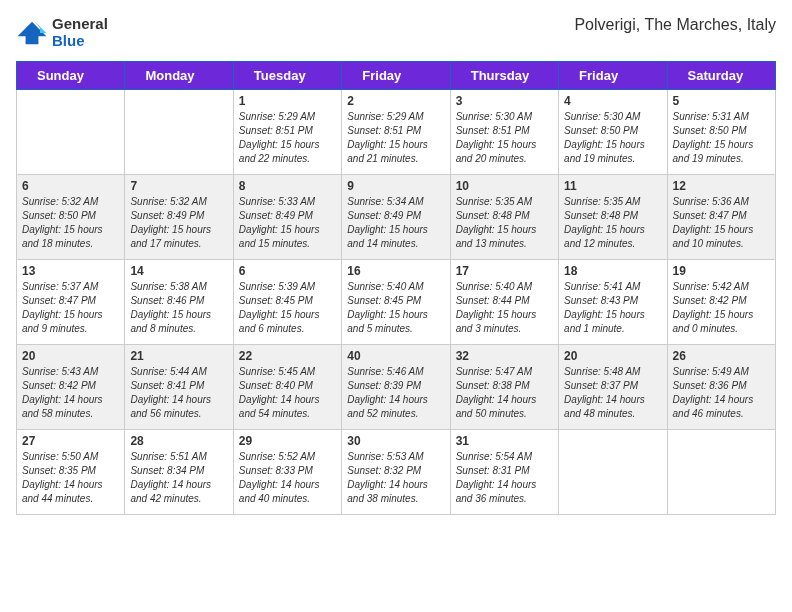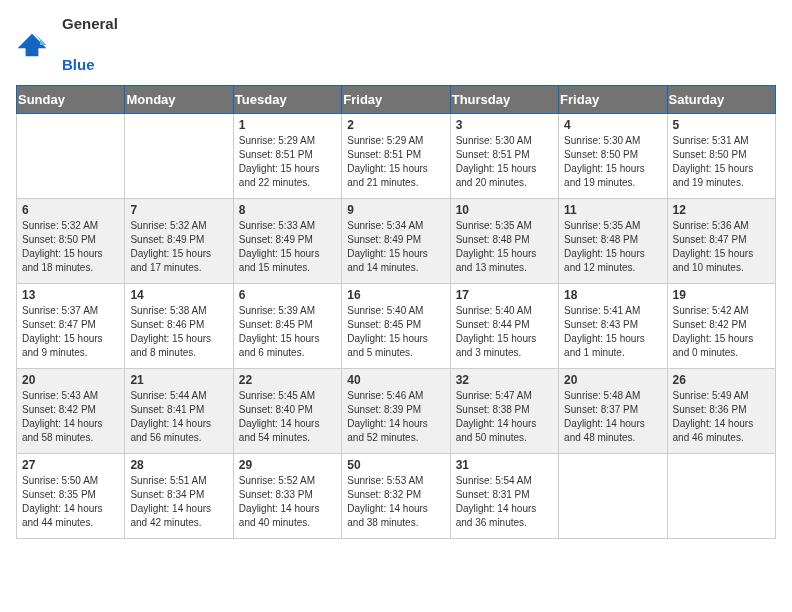--- a/index.html
+++ b/index.html
@@ -12,37 +12,36 @@
     }
     .header {
       display: flex;
       justify-content: space-between;
       align-items: flex-start;
       margin-bottom: 12px;
     }
     .logo {
       display: flex;
       align-items: center;
-      gap: 14px;
+      gap: 4px;
     }
     .logo-text {
       display: flex;
       flex-direction: column;
       line-height: 1.1;
     }
     .logo-general {
       font-size: 15px;
       font-weight: bold;
       color: #333;
     }
     .logo-blue {
       font-size: 15px;
       font-weight: bold;
       color: #1565c0;
-      margin-top: 24px;
     }
     .logo-icon {
       width: 32px;
       height: 28px;
     }
     .title-block {
       text-align: right;
     }
     .month-title {
       font-size: 36px;
@@ -53,25 +52,25 @@
     .location-title {
       font-size: 16px;
       color: #333;
     }
     .calendar {
       width: 100%;
       border-collapse: collapse;
       border: 1px solid #ccc;
     }
     .calendar th {
-      background-color: #737373;
+      background-color: #6d28d9;
       color: #fff;
       font-size: 13px;
       font-weight: bold;
-      padding: 6px 1px;
+      padding: 6px 20px;
       text-align: left;
       border: 1px solid #1565c0;
     }
     .calendar td {
       border: 1px solid #ccc;
       vertical-align: top;
       padding: 4px 5px;
       font-size: 10.5px;
       color: #333;
       width: calc(100% / 7);
@@ -81,20 +80,21 @@
     .day-number {
       font-weight: bold;
       font-size: 12px;
       display: block;
       margin-bottom: 2px;
     }
     .day-info {
       font-size: 10px;
       line-height: 1.4;
       color: #333;
+      font-style: italic;
     }
     .empty-cell {
       background: #f9f9f9;
     }
     .row-shaded td {
       background-color: #f0f0f0;
     }
     .row-white td {
       background-color: #ffffff;
     }
@@ -107,20 +107,21 @@
     <svg class="logo-icon" viewBox="0 0 40 32" xmlns="http://www.w3.org/2000/svg">
       <polygon points="20,2 38,20 28,20 28,30 12,30 12,20 2,20" fill="#1565c0"></polygon>
       <polygon points="24,2 38,16 30,16 30,10" fill="#4fc3f7"></polygon>
     </svg>
     <div class="logo-text">
       <span class="logo-general">General</span>
       <span class="logo-blue">Blue</span>
     </div>
   </div>
   <div class="title-block">
+    <div class="location-title">Polverigi, The Marches, Italy</div>
   </div>
 </div>
 
 <table class="calendar">
   <thead>
     <tr>
       <th>Sunday</th>
       <th>Monday</th>
       <th>Tuesday</th>
       <th>Friday</th>
@@ -251,21 +252,21 @@
         </td>
         <td>
           <span class="day-number">28</span>
           <div class="day-info">Sunrise: 5:51 AM<br>Sunset: 8:34 PM<br>Daylight: 14 hours and 42 minutes.</div>
         </td>
         <td>
           <span class="day-number">29</span>
           <div class="day-info">Sunrise: 5:52 AM<br>Sunset: 8:33 PM<br>Daylight: 14 hours and 40 minutes.</div>
         </td>
         <td>
-          <span class="day-number">50</span>
+          <span class="day-number">30</span>
           <div class="day-info">Sunrise: 5:53 AM<br>Sunset: 8:32 PM<br>Daylight: 14 hours and 38 minutes.</div>
         </td>
         <td>
           <span class="day-number">31</span>
           <div class="day-info">Sunrise: 5:54 AM<br>Sunset: 8:31 PM<br>Daylight: 14 hours and 36 minutes.</div>
         </td>
         <td class="empty-cell"></td>
         <td class="empty-cell"></td>
       </tr>
     </tbody>

